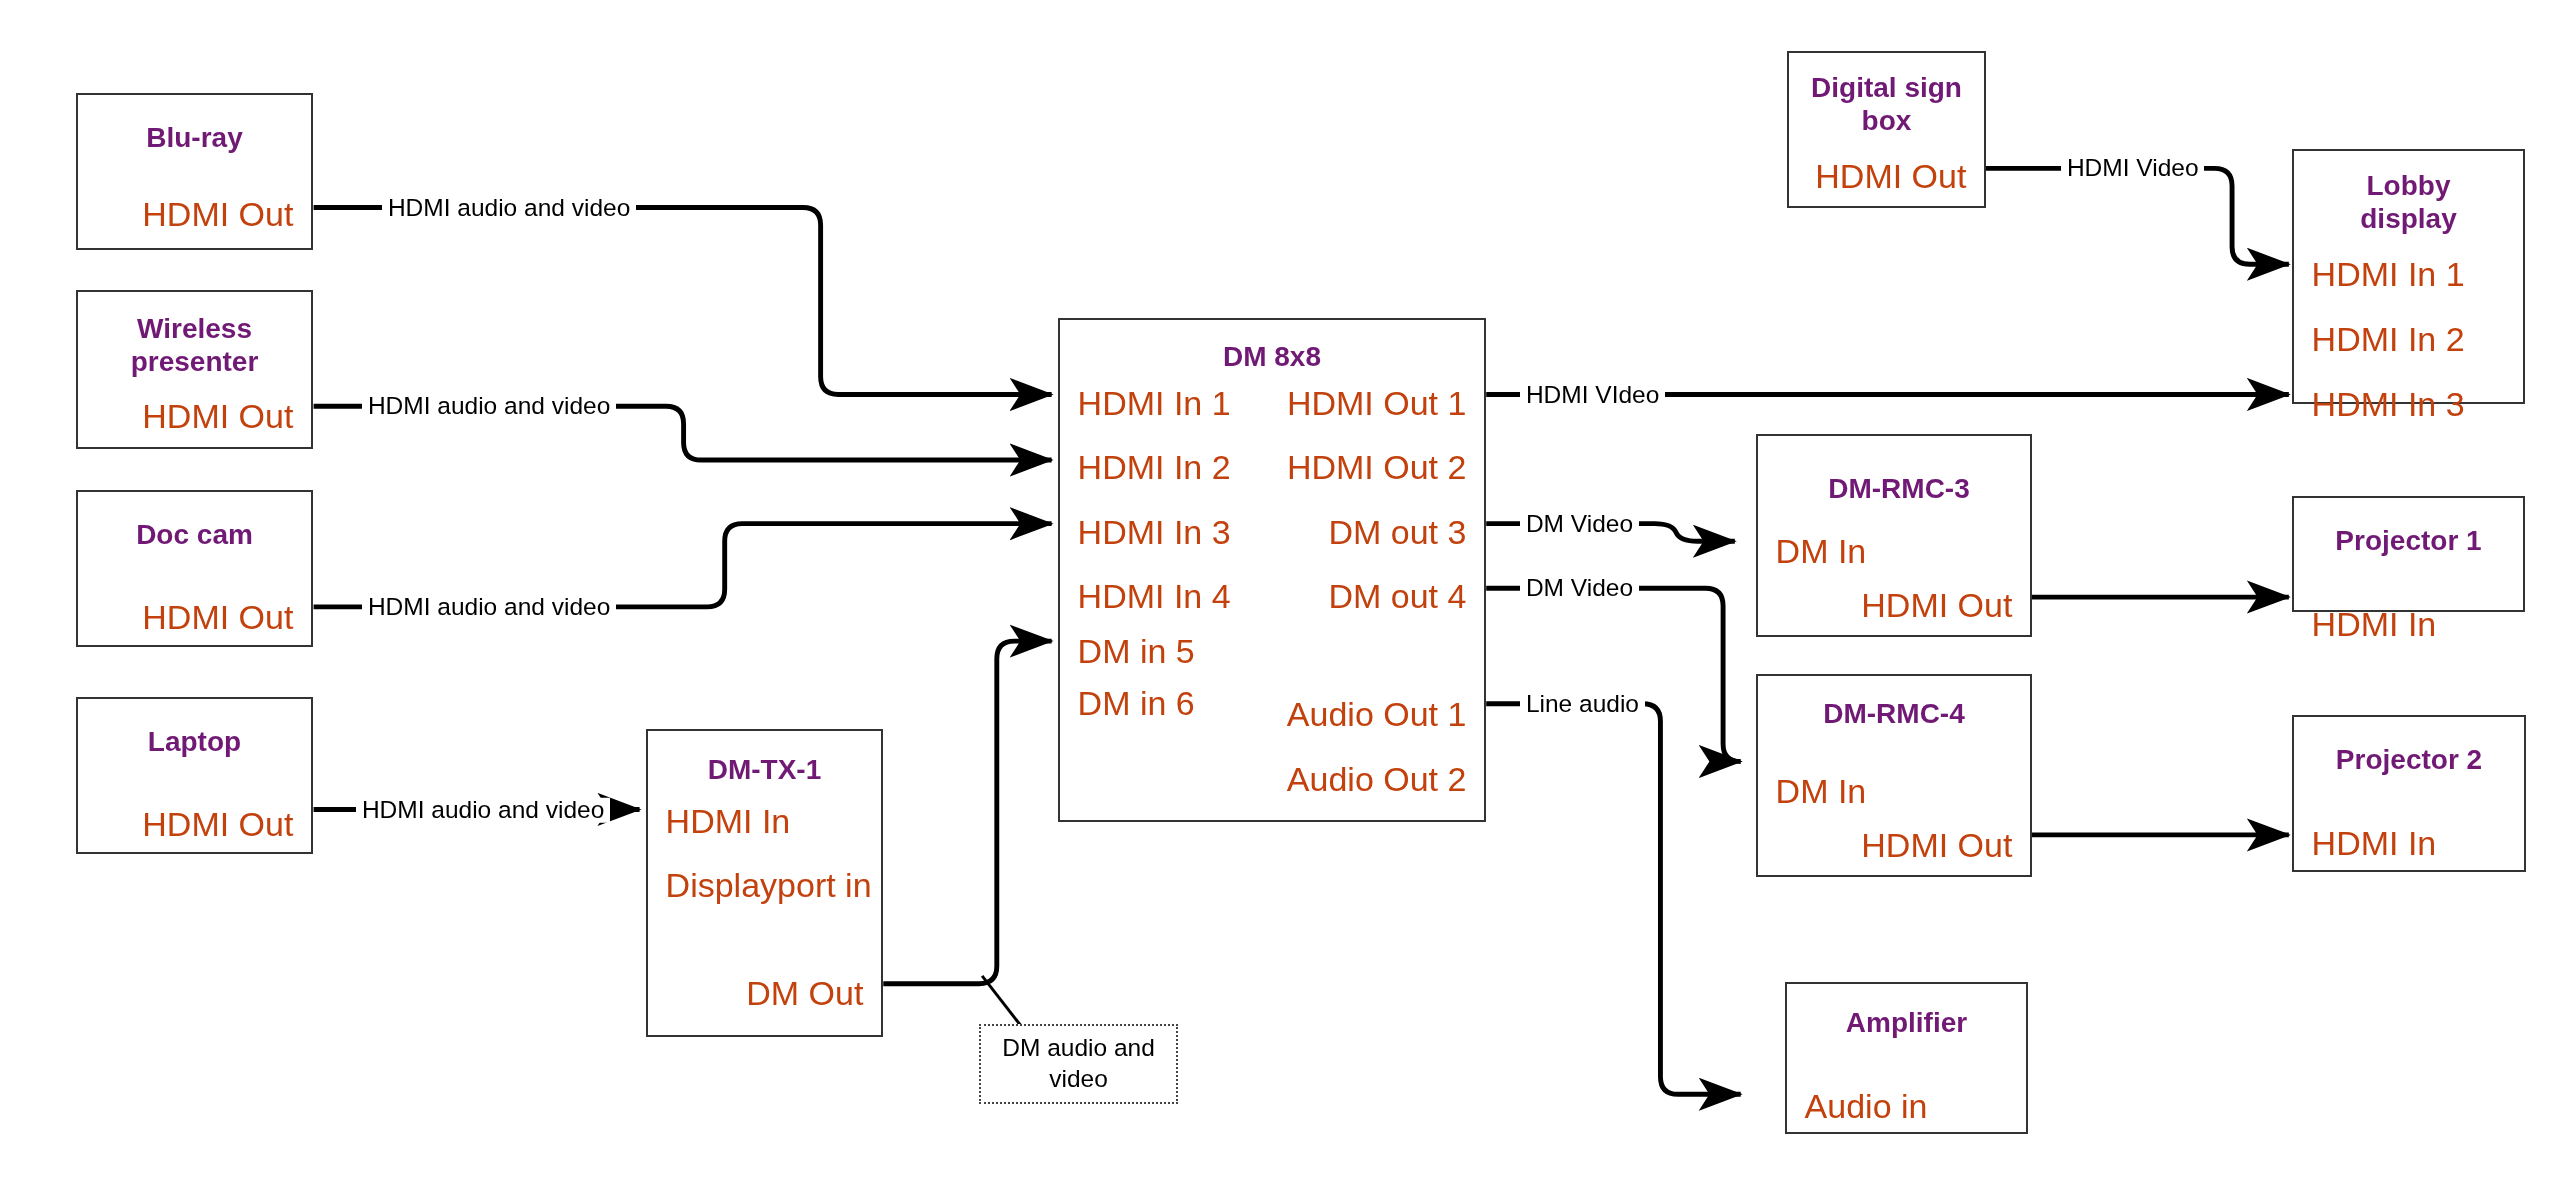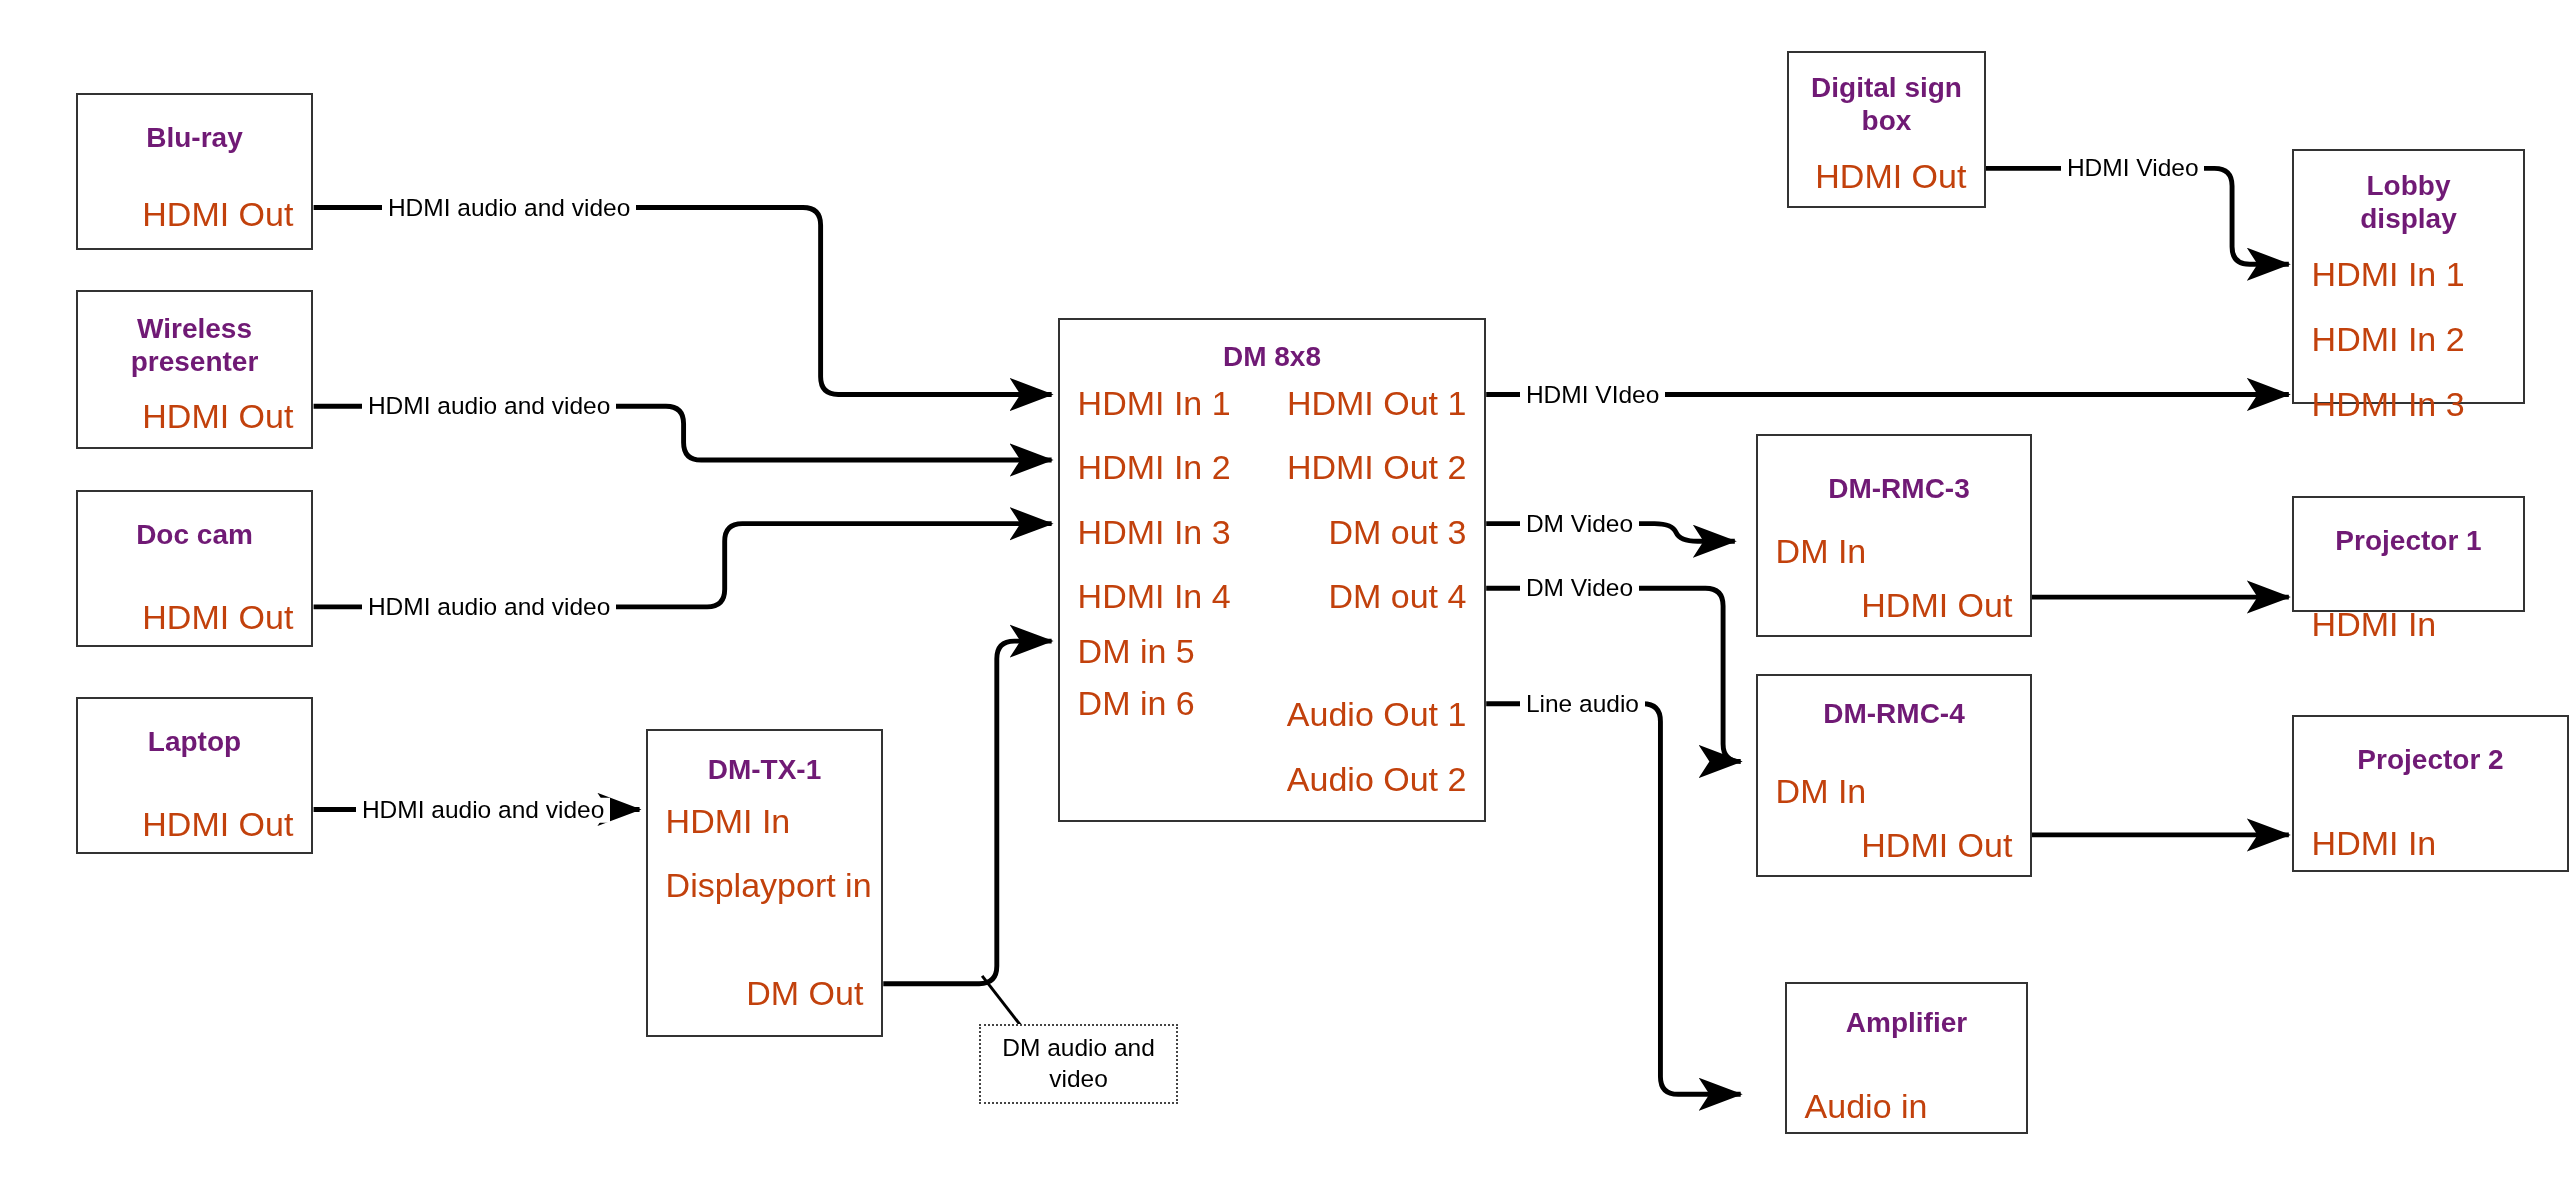--- a/index.html
+++ b/index.html
@@ -176,21 +176,21 @@
     <div class="title" style="top:20.6px;">DM-RMC-4</div>
     <div class="port left" style="top:98px;">DM In</div>
     <div class="port right" style="top:152px;">HDMI Out</div>
   </div>
 
   <div class="node" style="left:2292px;top:496px;width:233px;height:116px;">
     <div class="title" style="top:25.5px;">Projector 1</div>
     <div class="port left" style="top:109px;">HDMI In</div>
   </div>
 
-  <div class="node" style="left:2292px;top:715px;width:277px;height:157px;">
+  <div class="node" style="left:2292px;top:715px;width:234px;height:157px;">
     <div class="title" style="top:25.5px;">Projector 2</div>
     <div class="port left" style="top:109px;">HDMI In</div>
   </div>
 
   <div class="node" style="left:1785px;top:982px;width:243px;height:152px;">
     <div class="title" style="top:21.5px;">Amplifier</div>
     <div class="port left" style="top:105px;">Audio in</div>
   </div>
 
   <div class="callout" style="left:979px;top:1024px;width:199px;height:80px;">

